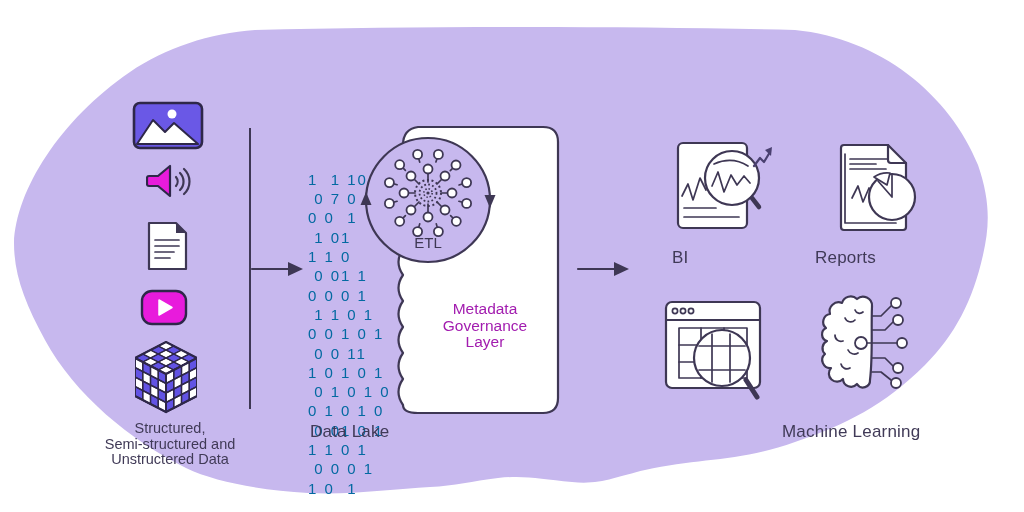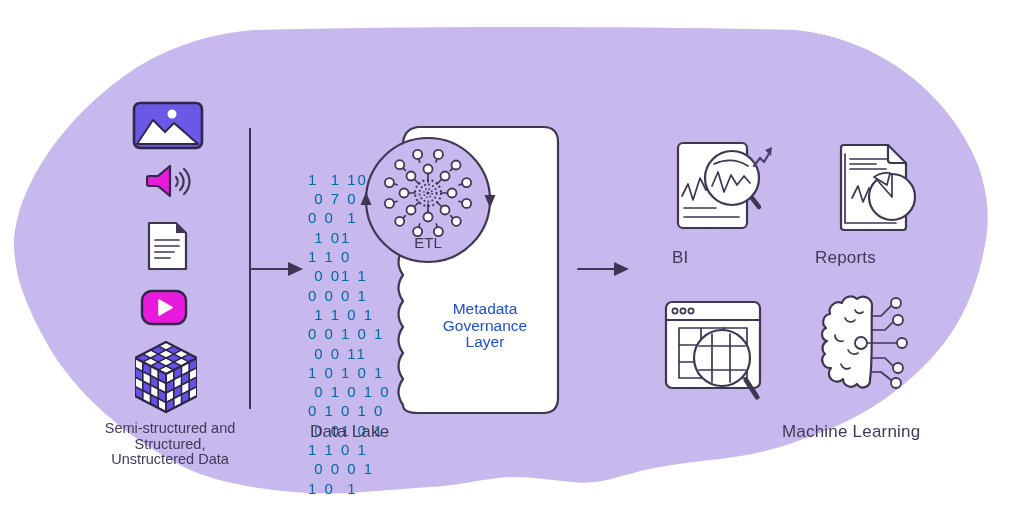--- a/index.html
+++ b/index.html
@@ -5,21 +5,21 @@
   html,body{margin:0;padding:0;background:#fff;}
   #stage{position:relative;width:1024px;height:512px;overflow:hidden;background:#fff;
          font-family:"Liberation Sans","DejaVu Sans",sans-serif;color:#3b3453;}
   .abs{position:absolute;}
   .label{position:absolute;text-align:left;font-size:17px;font-weight:500;color:#403a57;letter-spacing:.2px;}
   #title{position:absolute;left:0;right:0;top:46px;text-align:center;font-size:45px;font-weight:600;
          letter-spacing:1px;color:#362f4e;}
   #caption{position:absolute;left:55px;top:421px;width:230px;text-align:center;font-size:14.5px;
            line-height:15.5px;font-weight:500;color:#403a57;}
   #metadata-text{position:absolute;left:420px;top:301px;width:130px;text-align:center;font-size:15.5px;
-           line-height:16.5px;font-weight:500;color:#1d4ed8;}
+           line-height:16.5px;font-weight:500;color:#a21caf;}
   #binary{position:absolute;left:308px;top:112px;width:100px;font-size:15px;line-height:19.3px;
           letter-spacing:2px;white-space:pre;color:#0369a1;font-weight:500;}
   #divider{position:absolute;left:249px;top:128px;width:2px;height:281px;background:#3e3754;}
   
   .s{stroke:#3e3754;stroke-width:2.2;fill:none;stroke-linecap:round;stroke-linejoin:round;}
   .sf{stroke:#3e3754;stroke-width:2.2;fill:#ffffff;stroke-linejoin:round;}
   .thin{stroke-width:1.7;}
   .ink{fill:#3e3754;}
   .node{fill:#fff;stroke:#3e3754;stroke-width:1.8;}
   .dash1{stroke:#3e3754;stroke-width:2;fill:none;stroke-dasharray:2 2.6;}
@@ -104,22 +104,22 @@
         <rect x="2" y="2" width="1" height="1" class="cw"></rect>
       <rect x="1" y="3" width="1" height="1" class="cw"></rect>
         <rect x="3" y="3" width="1" height="1" class="cw"></rect>
       <path d="M1,0 L1,4 M2,0 L2,4 M3,0 L3,4 M0,1 L4,1 M0,2 L4,2 M0,3 L4,3" class="cg"></path>
     </g>
     <path d="M31,2 L62,18 L62,56 L31,72 L0,56 L0,18 Z M0,18 L31,34 L62,18 M31,34 L31,72" fill="none" stroke="#2e2749" stroke-width="2" stroke-linejoin="round"></path>
   </svg>
 
   <div id="caption">
 
-  <div>Semi-structured and</div>
-      <div>Structured,</div>
+  <div>Structured,</div>
+      <div>Semi-structured and</div>
       <div>Unstructered Data</div>
     </div>
 
   <div id="divider"></div>
   <svg class="abs" style="left:250px;top:258px" width="58" height="22" viewBox="0 0 58 22">
     <line x1="2" y1="11" x2="40" y2="11" class="s"></line>
     <polygon points="38,4 38,18 53,11" class="ink"></polygon>
   </svg>
   <svg class="abs" style="left:576px;top:258px" width="58" height="22" viewBox="0 0 58 22">
     <line x1="2" y1="11" x2="40" y2="11" class="s"></line>

